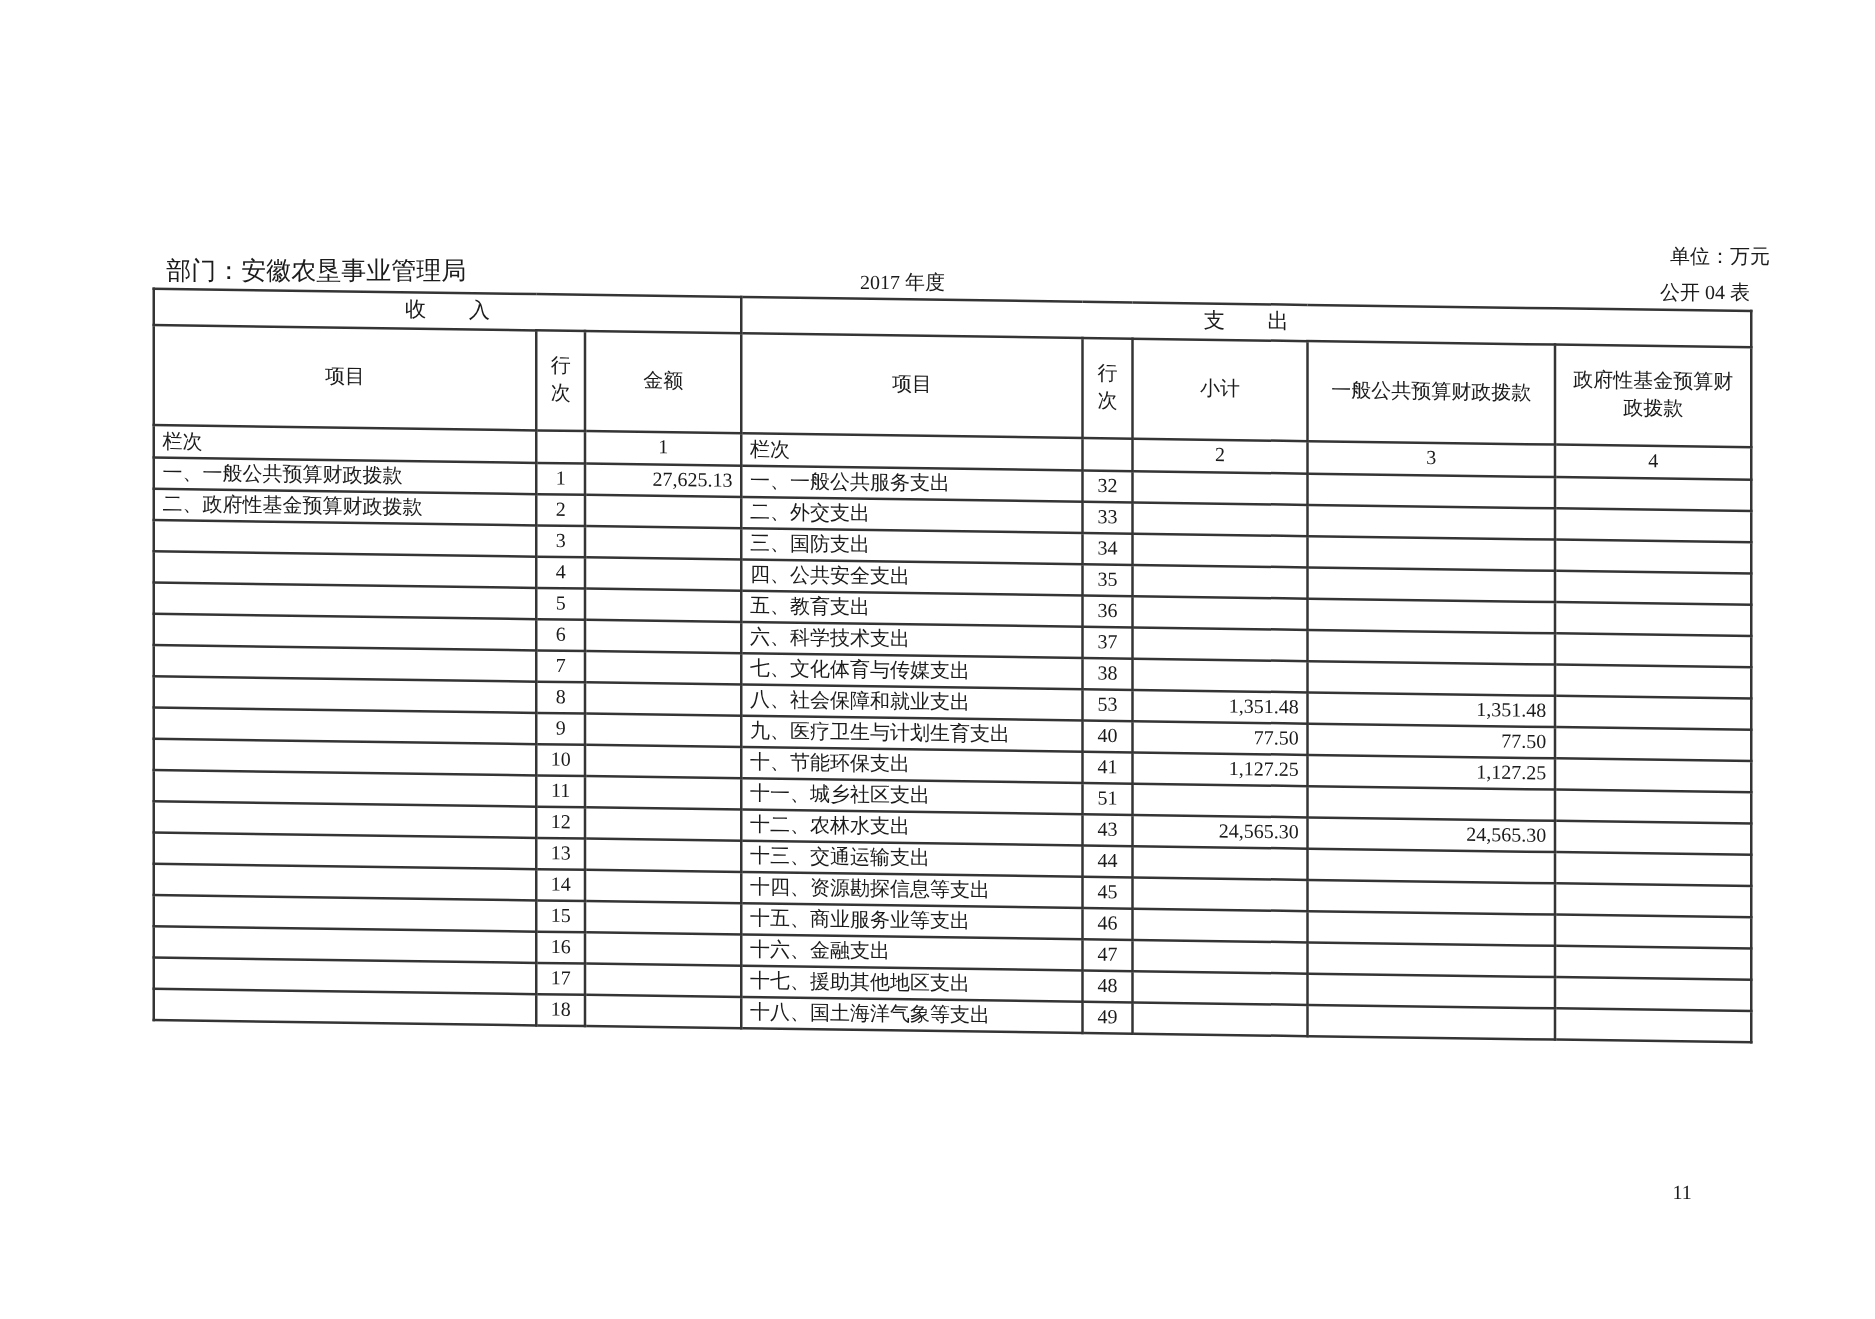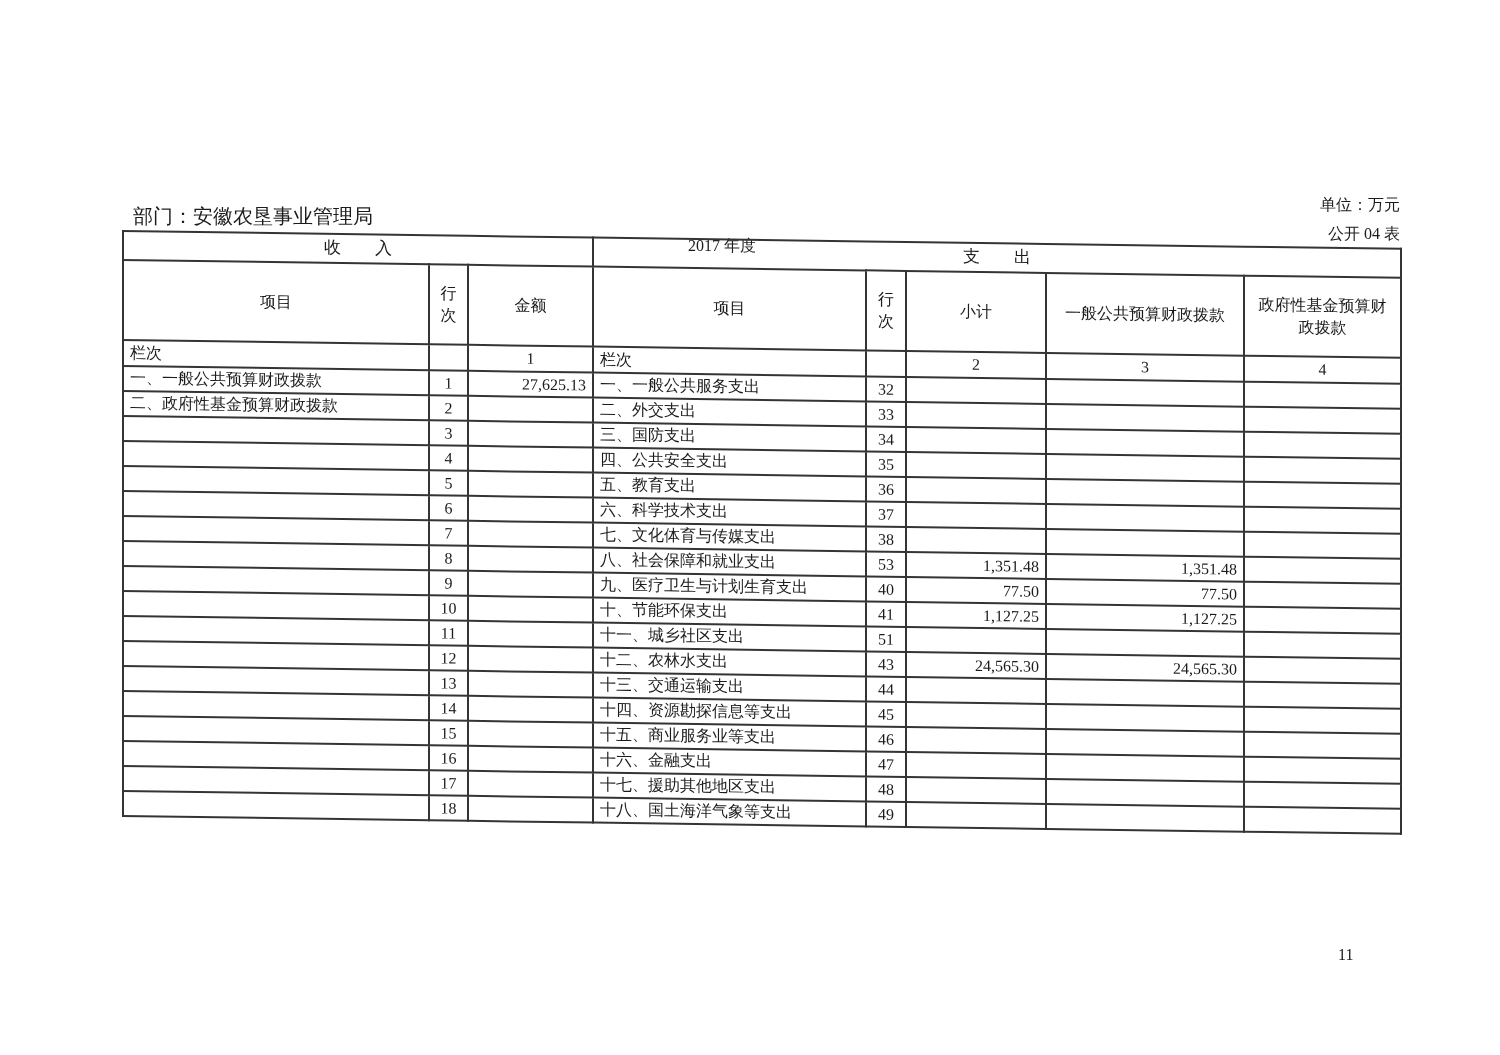--- a/index.html
+++ b/index.html
@@ -14,22 +14,22 @@
   }
   .sheet { position: absolute; inset: 0; }
 
   .doc-title {
     position: absolute; left: 122px; top: 146px; width: 1278px;
     text-align: center;
     font-family: "Liberation Sans", "DejaVu Sans", sans-serif;
     font-weight: bold; font-size: 25px; letter-spacing: 2px;
   }
   .meta-dept { position: absolute; left: 133px; top: 203px; font-size: 20px; }
-  .meta-year { position: absolute; left: 688px; top: 216px; font-size: 16px; margin-top: 20px; }
-  .meta-unit { position: absolute; right: 100px; top: 195px; font-size: 16px; }
+  .meta-year { position: absolute; left: 688px; top: 216px; font-size: 16px; }
+  .meta-unit { position: absolute; right: 84px; top: 195px; font-size: 16px; }
   .meta-form { position: absolute; right: 100px; top: 224px; font-size: 16px; }
 
   .table-wrap {
     position: absolute; left: 122px; top: 230px; width: 1278px;
     transform: skewY(0.8deg); transform-origin: 0 0;
   }
   table.budget {
     border-collapse: collapse; table-layout: fixed; width: 1278px;
   }
   table.budget th, table.budget td {

